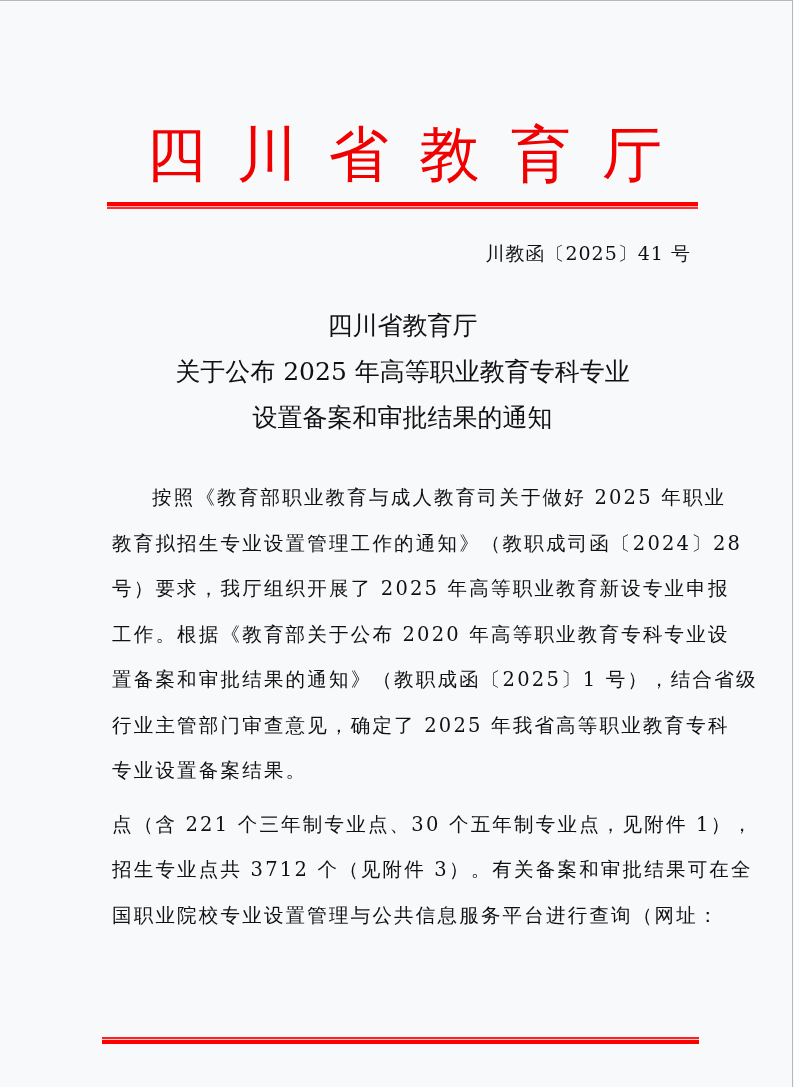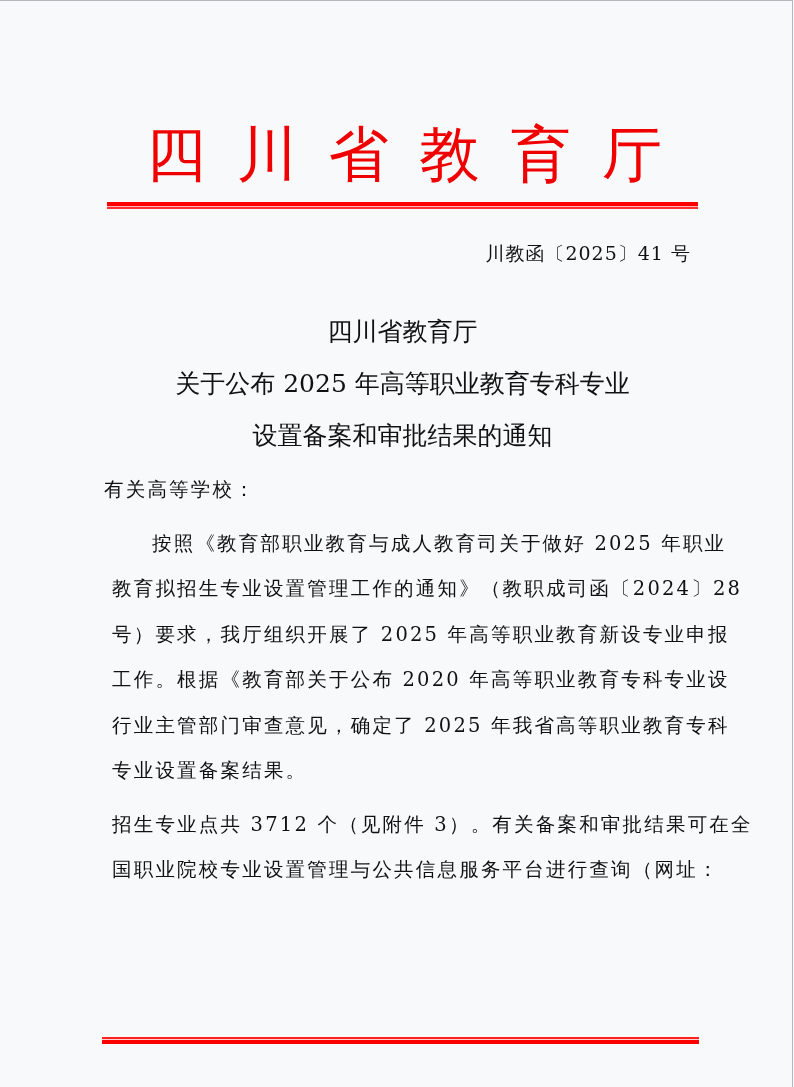--- a/index.html
+++ b/index.html
@@ -68,21 +68,21 @@
       letter-spacing: 1px;
     }
     .title {
       position: absolute;
       left: 100px; width: 605px;
       top: 302px;
       text-align: center;
       font-size: 25px;
       line-height: 46px;
     }
-    .title div { white-space: nowrap; margin-top: 6px; }
+    .title div { white-space: nowrap; }
     .body-text {
       position: absolute;
       left: 104px;
       width: 592px;
       top: 466px;
       font-size: 19.5px;
       line-height: 45.5px;
       letter-spacing: 2.2px;
     }
     .salutation { margin: 0 0 0 0; white-space: nowrap; }
@@ -117,32 +117,33 @@
 
   <div class="doc-number">川教函〔2025〕41 号</div>
 
   <div class="title">
     <div>四川省教育厅</div>
     <div>关于公布 2025 年高等职业教育专科专业</div>
     <div>设置备案和审批结果的通知</div>
   </div>
 
   <div class="body-text">
-    <div class="salutation">有关高等学校：</div>
 
     <div class="para">
       <span class="line indent">按照《教育部职业教育与成人教育司关于做好 2025 年职业</span>
       <span class="line">教育拟招生专业设置管理工作的通知》（教职成司函〔2024〕28</span>
       <span class="line">号）要求，我厅组织开展了 2025 年高等职业教育新设专业申报</span>
       <span class="line">工作。根据《教育部关于公布 2020 年高等职业教育专科专业设</span>
+      <span class="line">置备案和审批结果的通知》（教职成函〔2025〕1 号），结合省级</span>
       <span class="line">行业主管部门审查意见，确定了 2025 年我省高等职业教育专科</span>
       <span class="line last">专业设置备案结果。</span>
     </div>
 
     <div class="para">
+      <span class="line">点（含 221 个三年制专业点、30 个五年制专业点，见附件 1），</span>
       <span class="line">招生专业点共 3712 个（见附件 3）。有关备案和审批结果可在全</span>
       <span class="line">国职业院校专业设置管理与公共信息服务平台进行查询（网址：</span>
     </div>
   </div>
 
   <div class="rule-bottom">
     <div class="thin"></div>
     <div class="gap"></div>
     <div class="thick"></div>
   </div>

